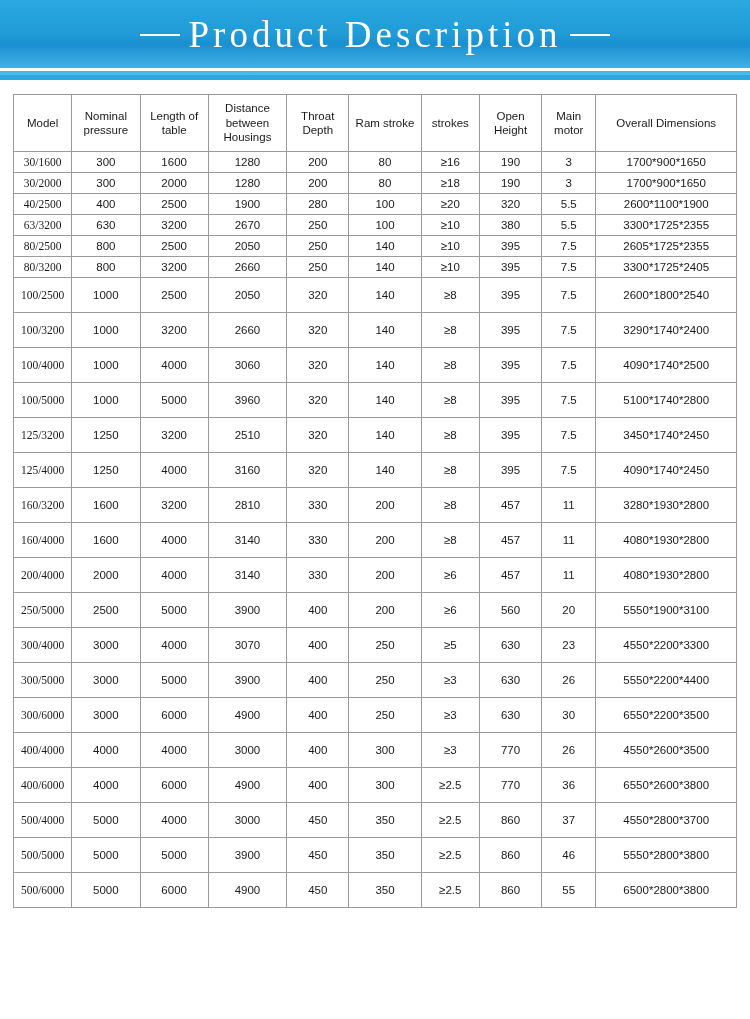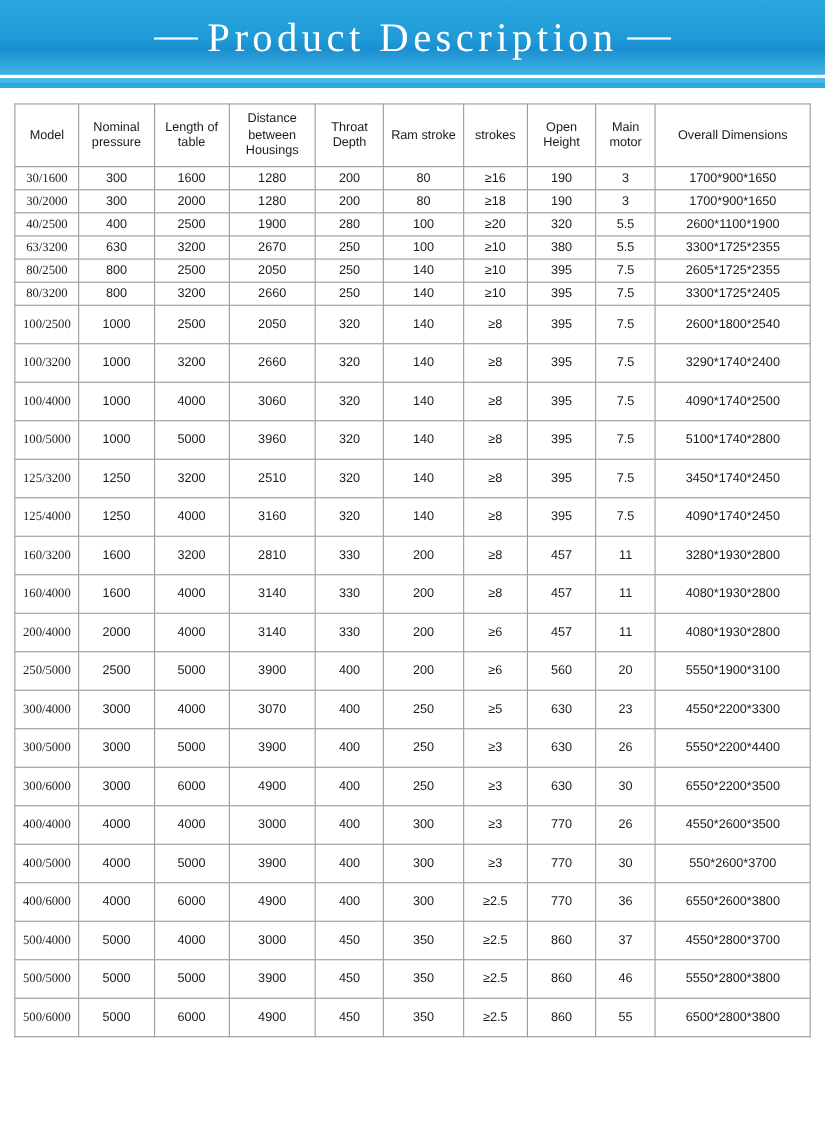--- a/index.html
+++ b/index.html
@@ -383,32 +383,20 @@
           <td>4000</td>
           <td>3000</td>
           <td>400</td>
           <td>300</td>
           <td>≥3</td>
           <td>770</td>
           <td>26</td>
           <td>4550*2600*3500</td>
         </tr>
         <tr class="tall">
-          <td class="model">400/5000</td>
-          <td>4000</td>
-          <td>5000</td>
-          <td>3900</td>
-          <td>400</td>
-          <td>300</td>
-          <td>≥3</td>
-          <td>770</td>
-          <td>30</td>
-          <td>550*2600*3700</td>
-        </tr>
-        <tr class="tall">
           <td class="model">400/6000</td>
           <td>4000</td>
           <td>6000</td>
           <td>4900</td>
           <td>400</td>
           <td>300</td>
           <td>≥2.5</td>
           <td>770</td>
           <td>36</td>
           <td>6550*2600*3800</td>

